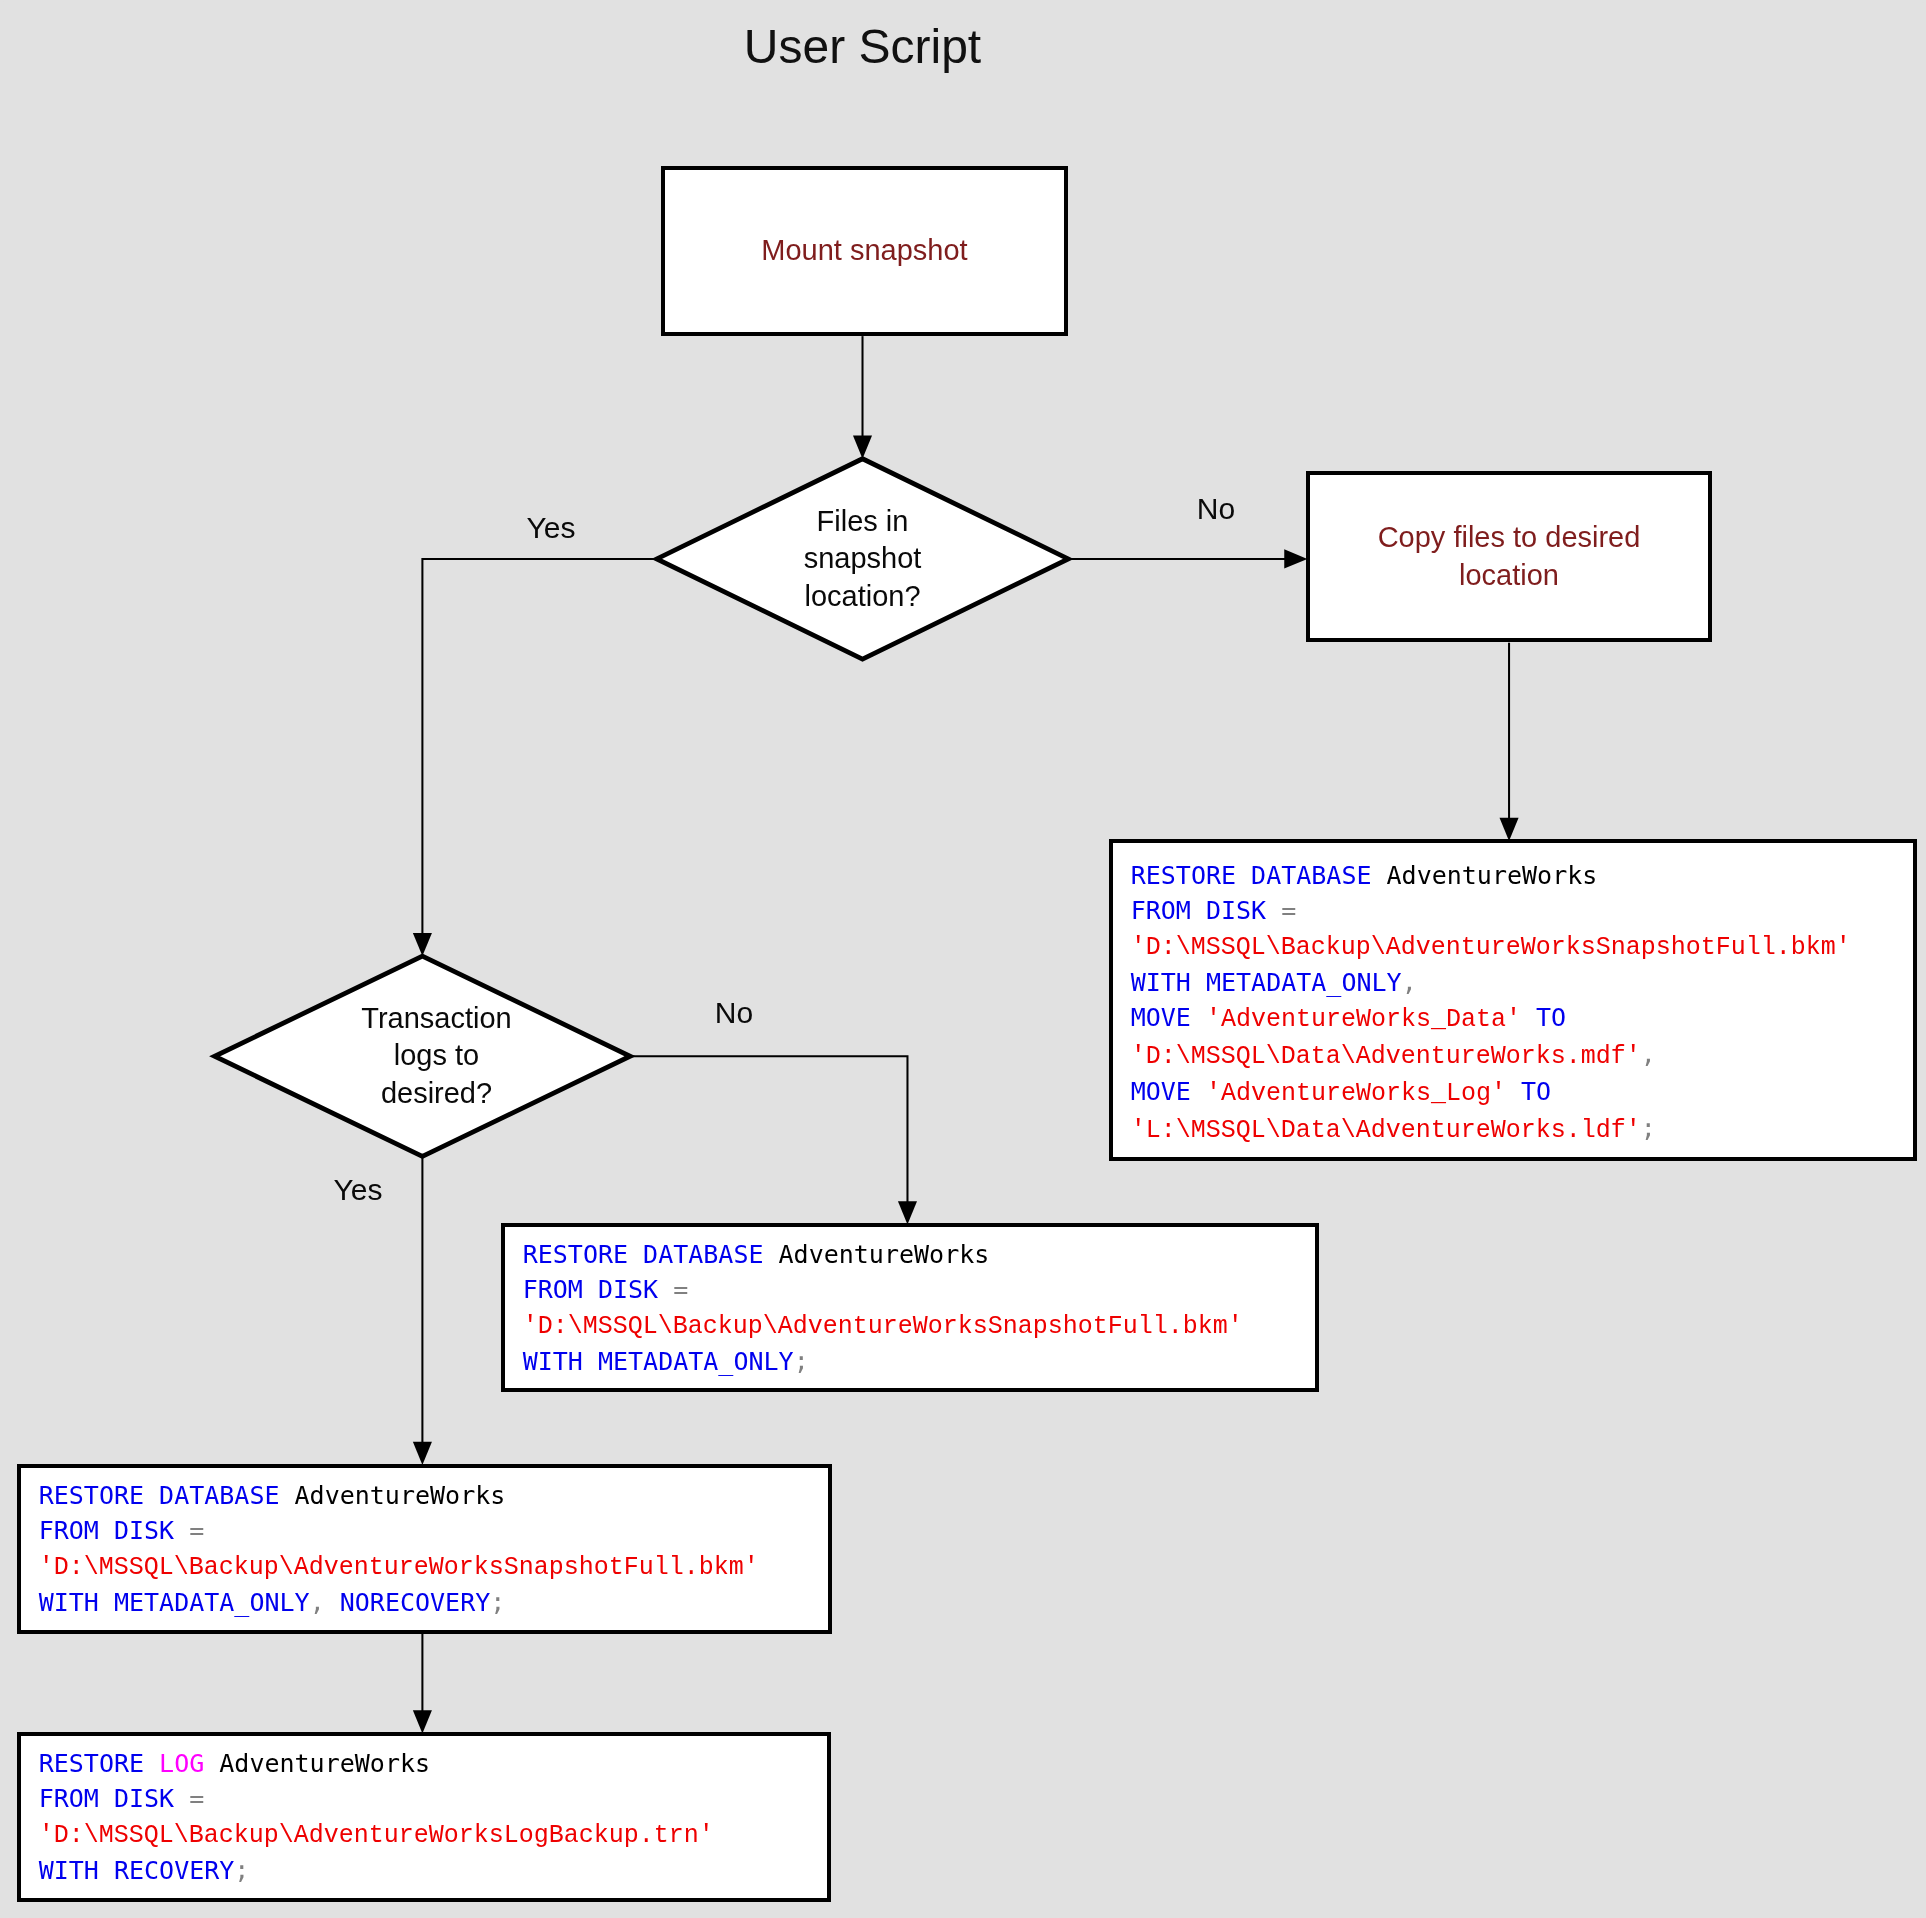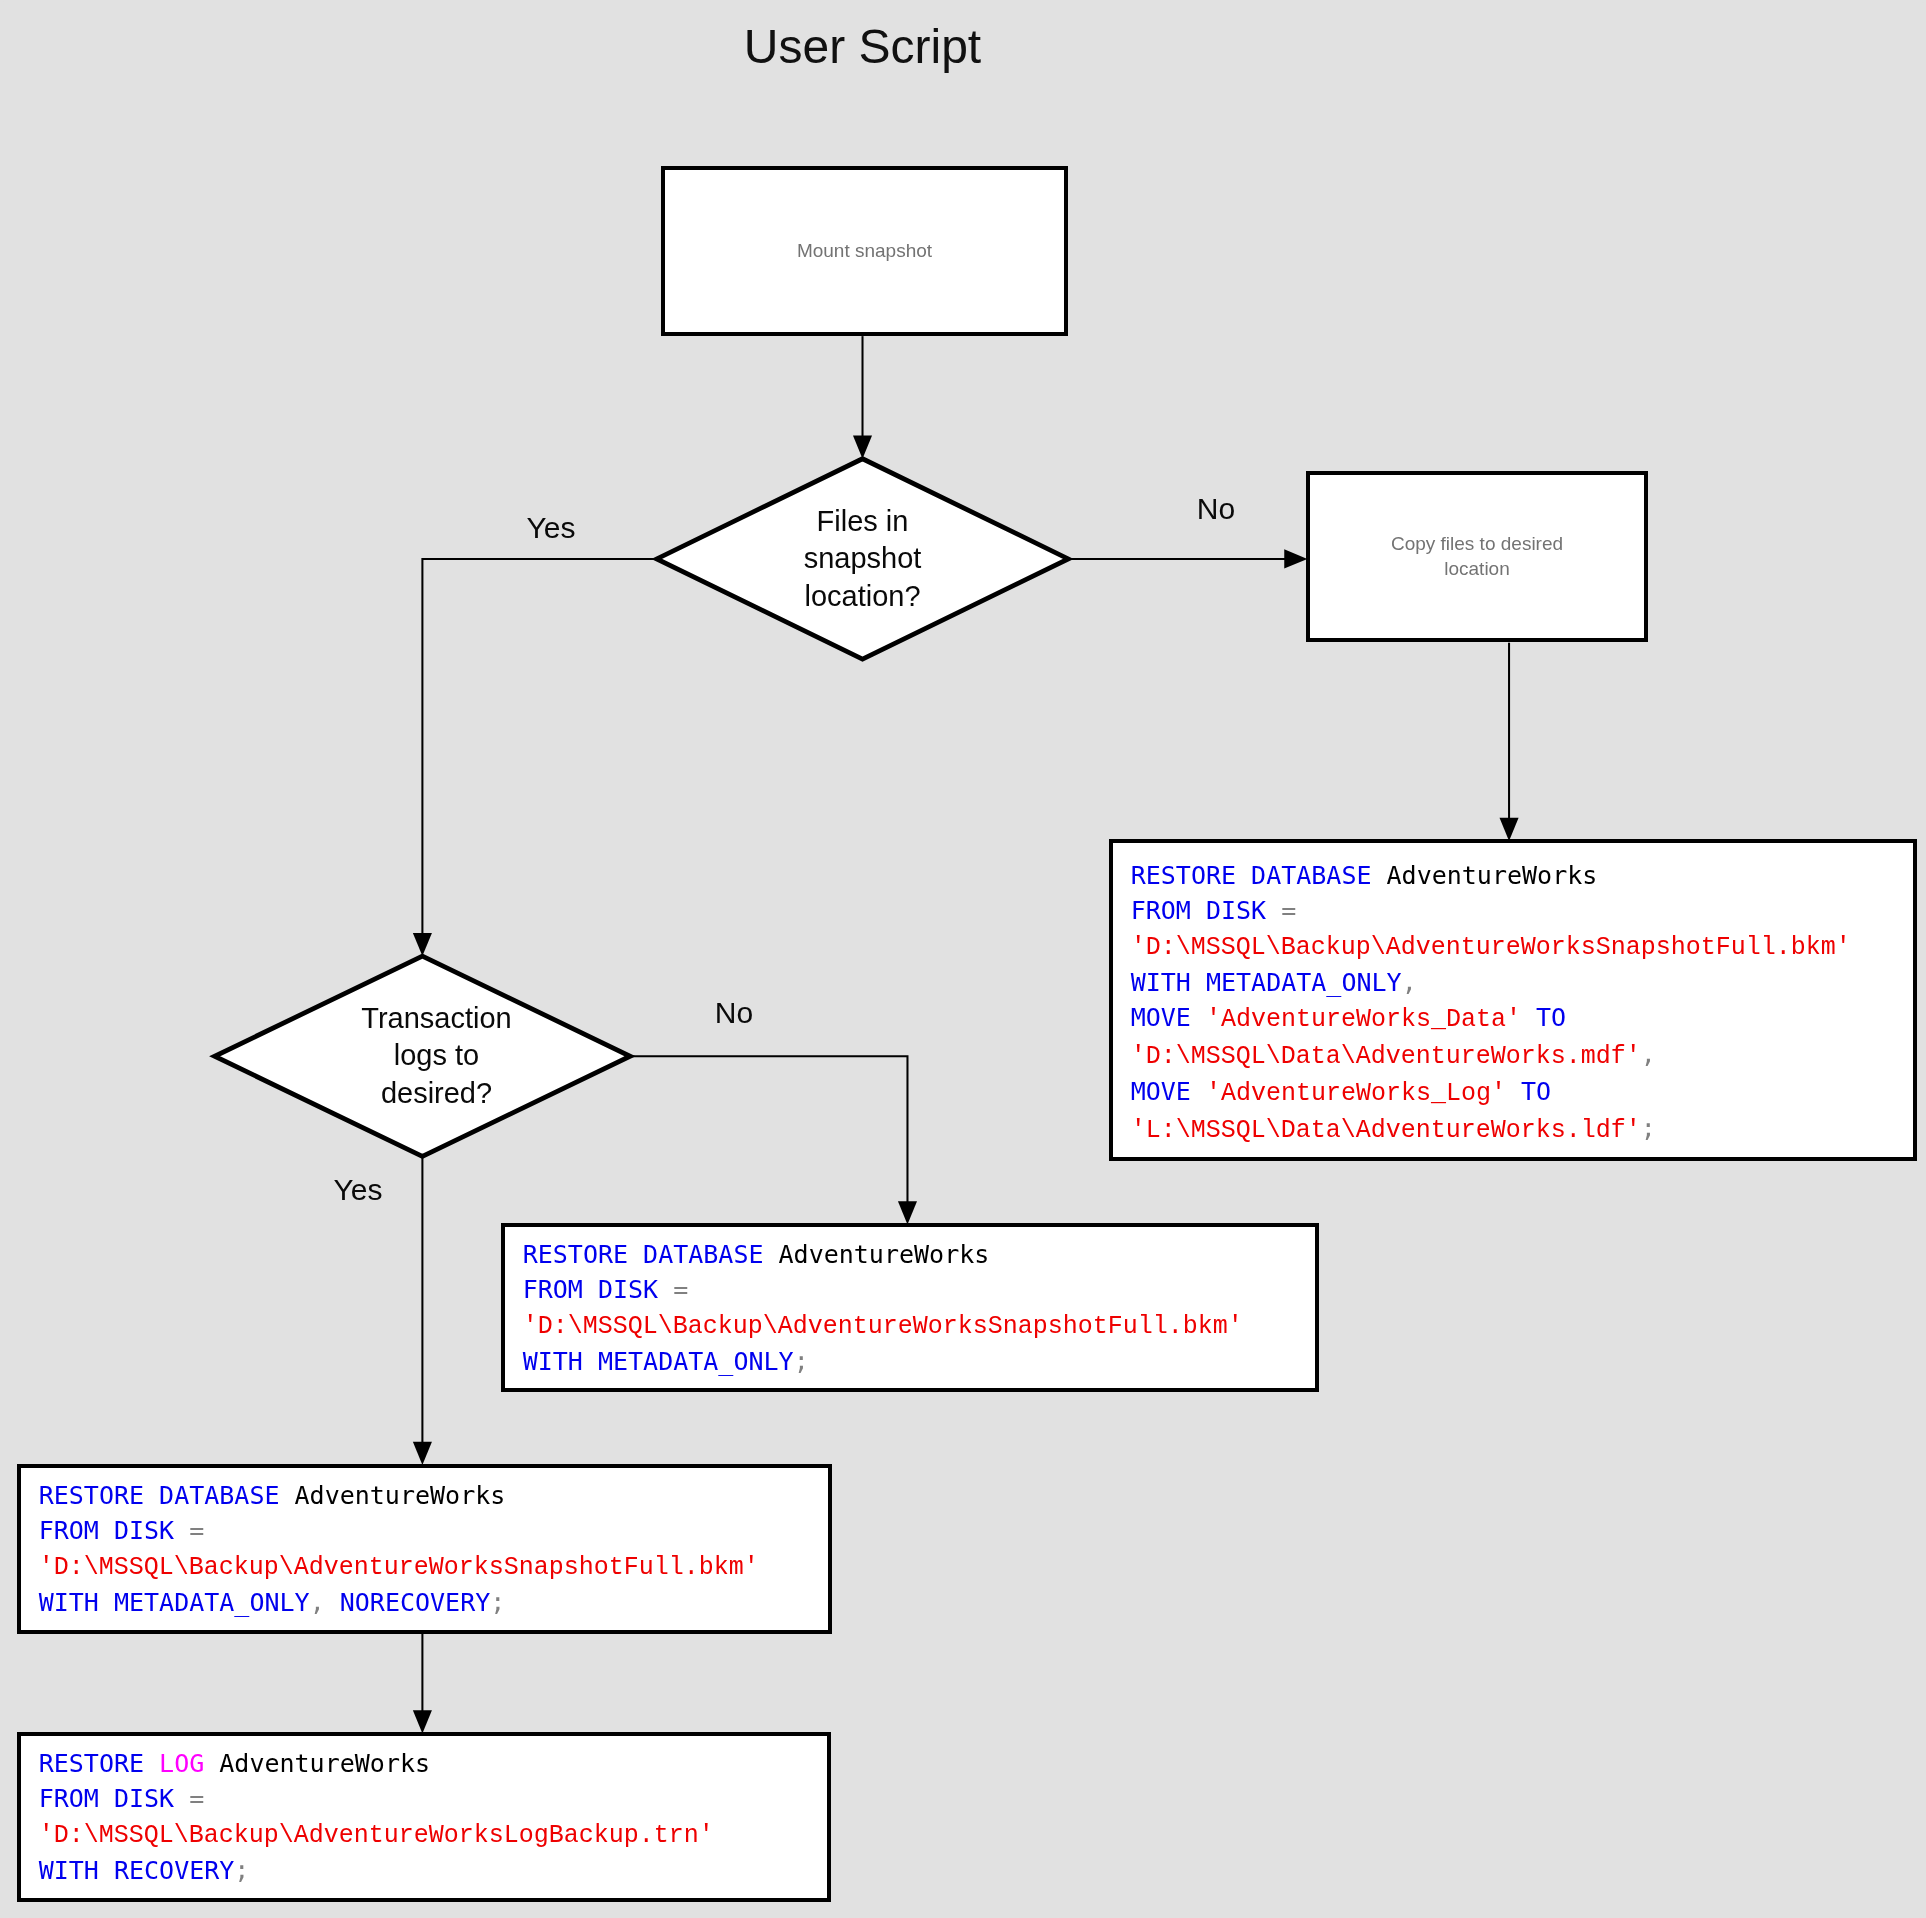--- a/index.html
+++ b/index.html
@@ -46,22 +46,22 @@
   .proc-box{
     position:absolute;
     box-sizing:border-box;
     background:#ffffff;
     border:4.8px solid #000000;
     display:flex;
     flex-direction:column;
     align-items:center;
     justify-content:center;
     text-align:center;
-    font-size:19px;
-    color:#737373;
+    font-size:29px;
+    color:#7f1d1d;
     line-height:1.3;
   }
   .diamond-label{
     position:absolute;
     display:flex;
     flex-direction:column;
     align-items:center;
     justify-content:center;
     font-size:29px;
     color:#0a0a0a;
@@ -129,21 +129,21 @@
   <div class="proc-box" style="left:661px;top:166px;width:407px;height:170px;">
     <div>Mount snapshot</div>
   </div>
 
   <div class="diamond-label" style="left:692px;top:484px;width:341px;height:150px;">
     <div>Files in</div>
     <div>snapshot</div>
     <div>location?</div>
   </div>
 
-  <div class="proc-box" style="left:1306px;top:471px;width:342px;height:171px;">
+  <div class="proc-box" style="left:1306px;top:471px;width:406px;height:171px;">
     <div>Copy files to desired</div>
     <div>location</div>
   </div>
 
   <div class="diamond-label" style="left:266px;top:981px;width:341px;height:150px;">
     <div>Transaction</div>
     <div>logs to</div>
     <div>desired?</div>
   </div>
 

